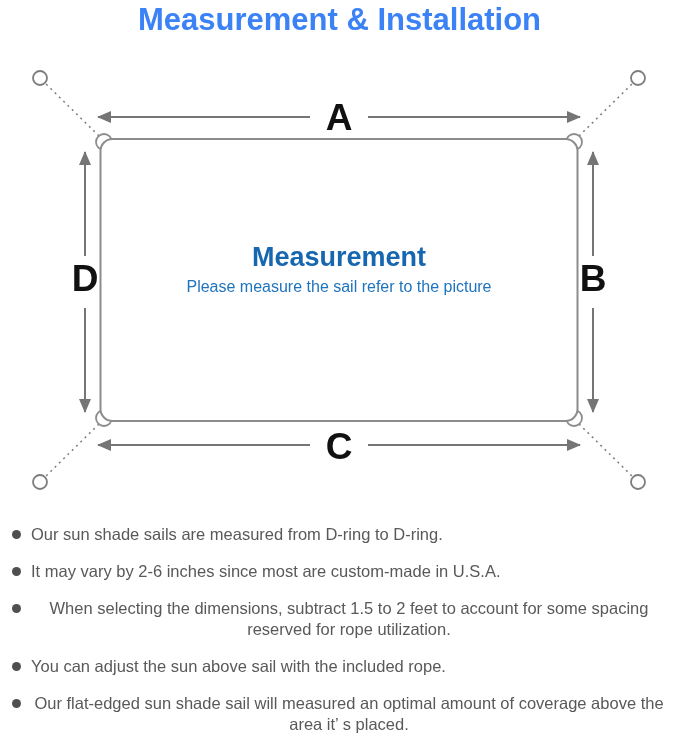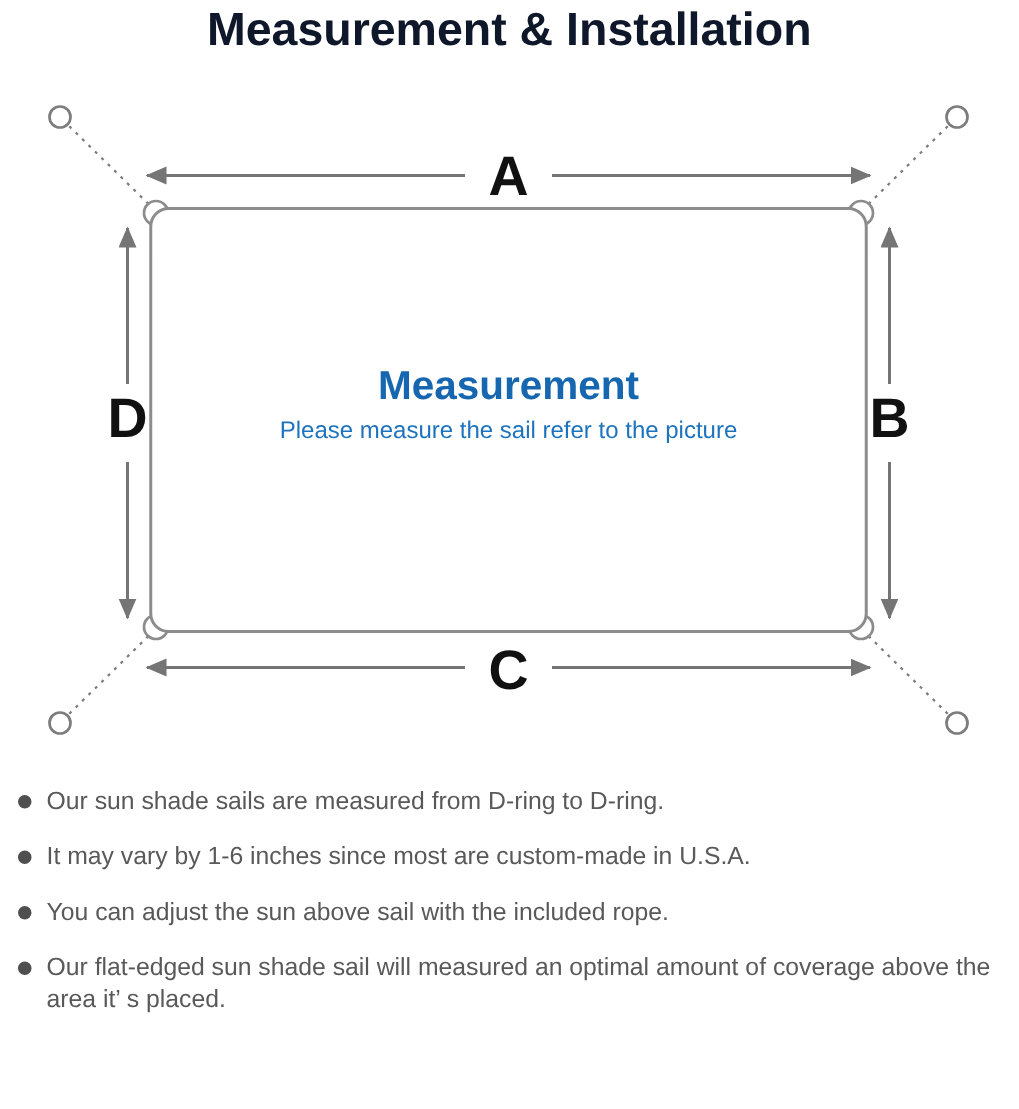--- a/index.html
+++ b/index.html
@@ -7,21 +7,21 @@
   body {
     position: relative;
     font-family: "Liberation Sans", "DejaVu Sans", sans-serif;
   }
   .page-title {
     position: absolute;
     top: 2px; left: 0; right: 0;
     text-align: center;
     font-size: 31px;
     font-weight: bold;
-    color: #0f172a;
+    color: #3b82f6;
     letter-spacing: 0px;
   }
   .diagram-wrap {
     position: absolute;
     top: 60px; left: 0;
     width: 679px; height: 450px;
   }
   .dim-label {
     font-size: 37px;
     font-weight: bold;
@@ -42,20 +42,21 @@
     width: 660px;
     list-style: none;
   }
   .bullet-item {
     display: flex;
     align-items: flex-start;
     margin-bottom: 16px;
     color: #595959;
     font-size: 16.5px;
     line-height: 21px;
+    text-align: center;
   }
   .bullet-dot {
     flex: 0 0 auto;
     width: 9px; height: 9px;
     border-radius: 50%;
     background: #4f4f4f;
     margin: 6px 10px 0 2px;
   }
   .bullet-text { max-width: 636px; }
 </style>
@@ -110,21 +111,25 @@
   </svg>
 </div>
 
 <ul class="bullet-list">
   <li class="bullet-item">
     <span class="bullet-dot"></span>
     <span class="bullet-text">Our sun shade sails are measured from D-ring to D-ring.</span>
   </li>
   <li class="bullet-item">
     <span class="bullet-dot"></span>
-    <span class="bullet-text">It may vary by 1-6 inches since most are custom-made in U.S.A.</span>
+    <span class="bullet-text">It may vary by 2-6 inches since most are custom-made in U.S.A.</span>
+  </li>
+  <li class="bullet-item">
+    <span class="bullet-dot"></span>
+    <span class="bullet-text">When selecting the dimensions, subtract 1.5 to 2 feet to account for some spacing reserved for rope utilization.</span>
   </li>
   <li class="bullet-item">
     <span class="bullet-dot"></span>
     <span class="bullet-text">You can adjust the sun above sail with the included rope.</span>
   </li>
   <li class="bullet-item">
     <span class="bullet-dot"></span>
     <span class="bullet-text">Our flat-edged sun shade sail will measured an optimal amount of coverage above the area it’ s placed.</span>
   </li>
 </ul>

